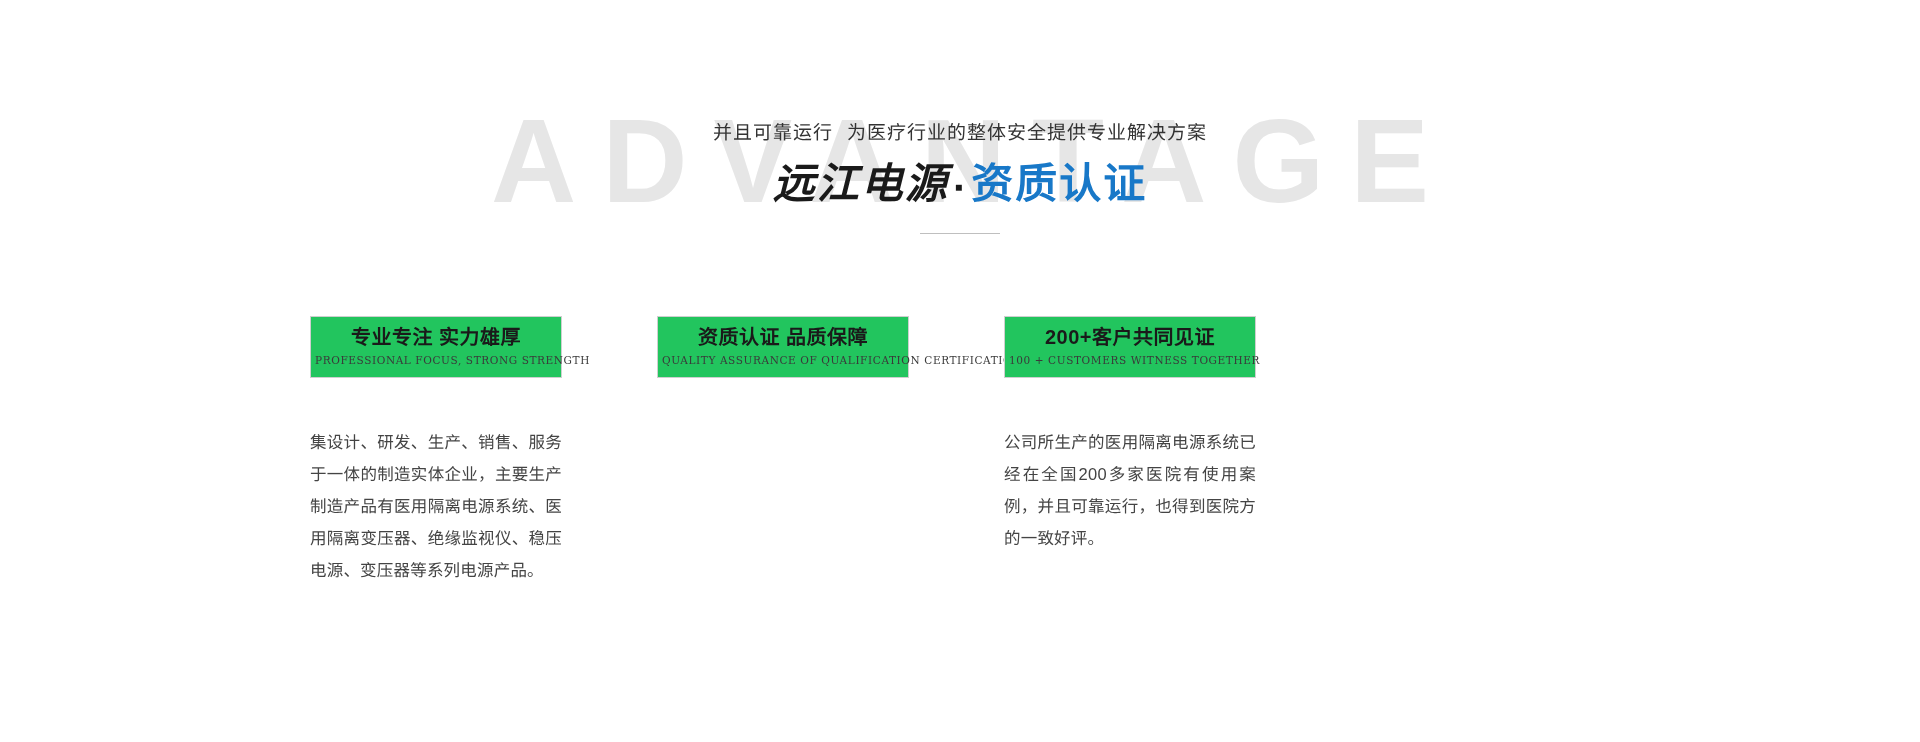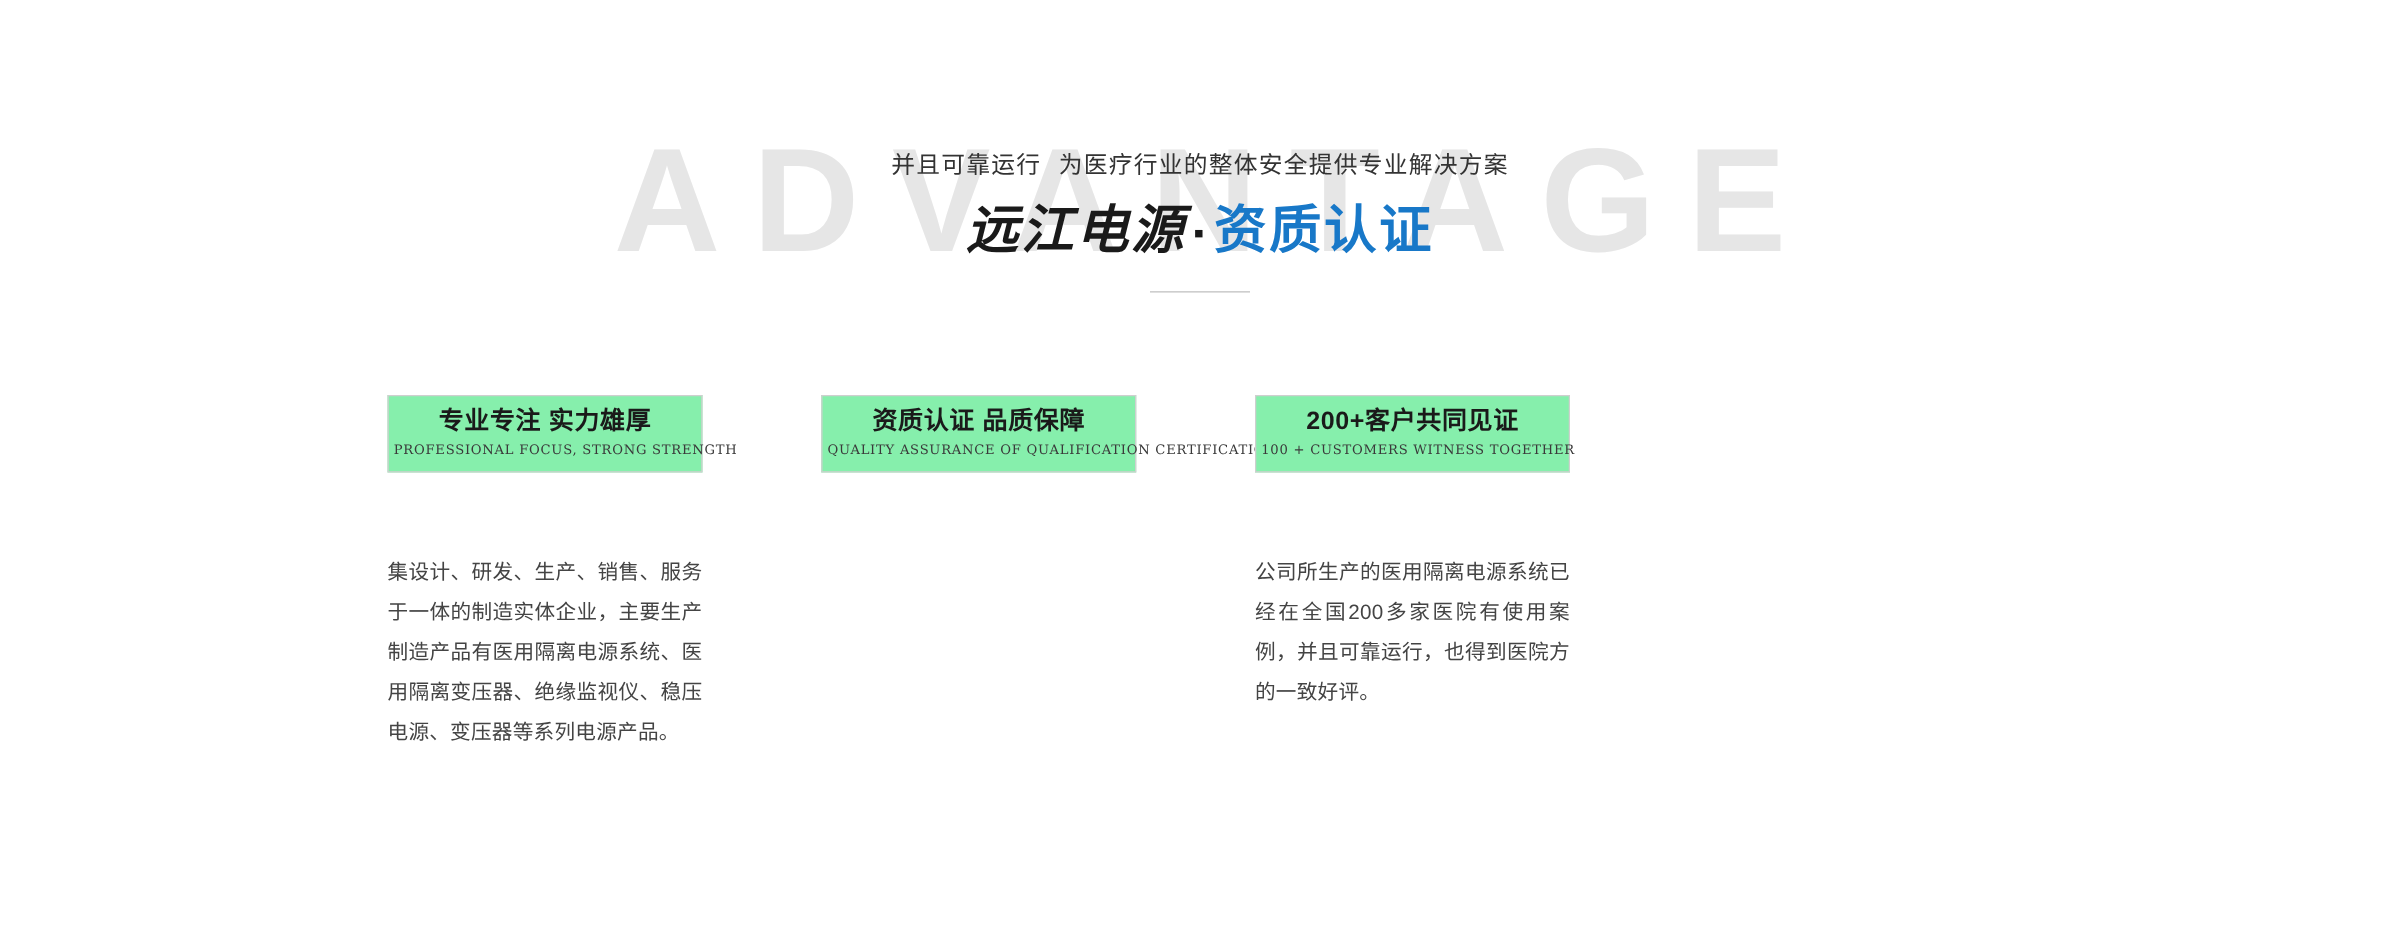--- a/index.html
+++ b/index.html
@@ -109,41 +109,41 @@
     margin-right: 95px;
   }
   .col:last-child { margin-right: 0; }
 
   .card {
     border: 1px solid #cfcfcf;
     height: 62px;
     padding: 6px 4px 4px 4px;
     box-sizing: border-box;
     text-align: center;
-    background: #86efac;
+    background: #22c55e;
   }
   .card-title {
     font-size: 20px;
     font-weight: bold;
     color: #1a1a1a;
     line-height: 28px;
     letter-spacing: 0.5px;
     white-space: nowrap;
   }
   .card-sub {
     font-family: "DejaVu Serif", "Liberation Serif", serif;
     font-size: 10.5px;
     color: #3a3a3a;
     letter-spacing: 0.6px;
     line-height: 18px;
     white-space: nowrap;
   }
 
   .col-body {
-    margin-top: 64px;
+    margin-top: 48px;
     font-size: 16.5px;
     line-height: 32px;
     color: #444444;
     letter-spacing: 0.2px;
     text-align: justify;
   }
 </style>
 </head>
 <body>
 

